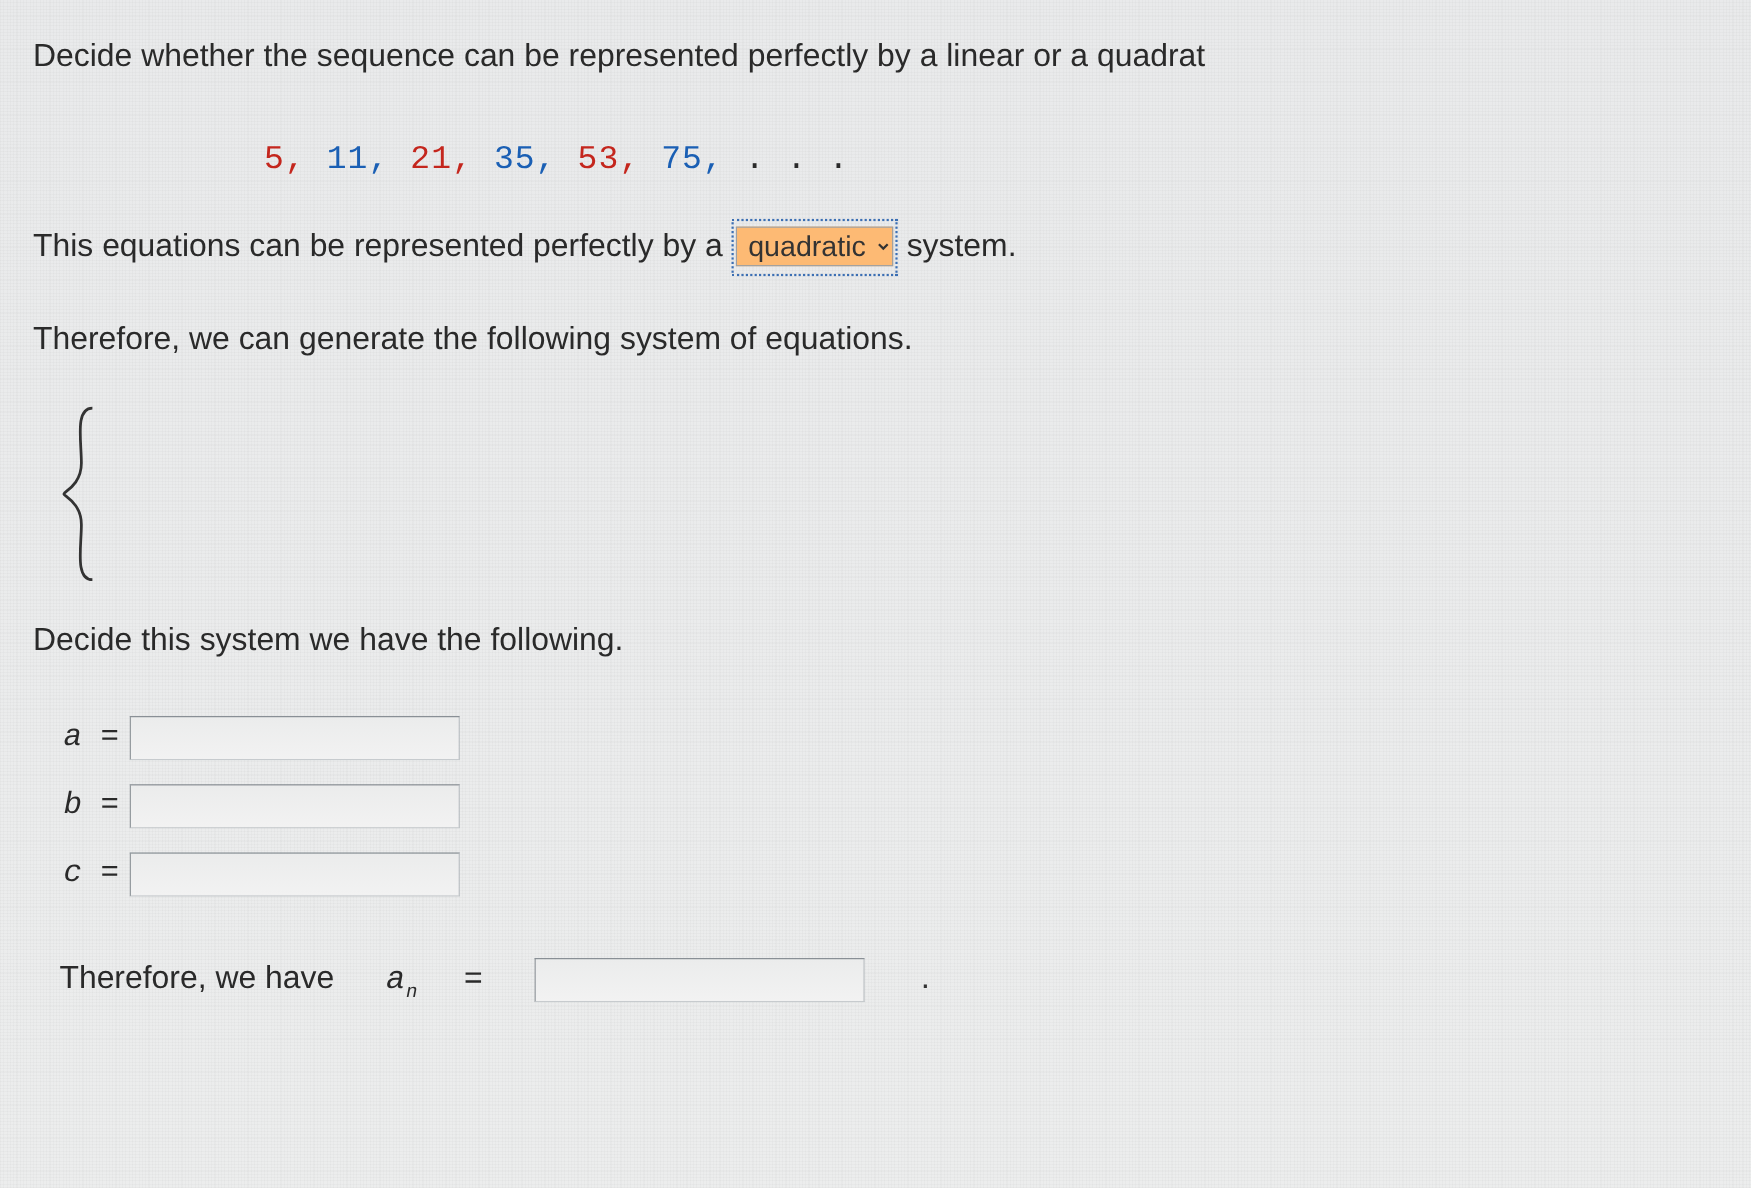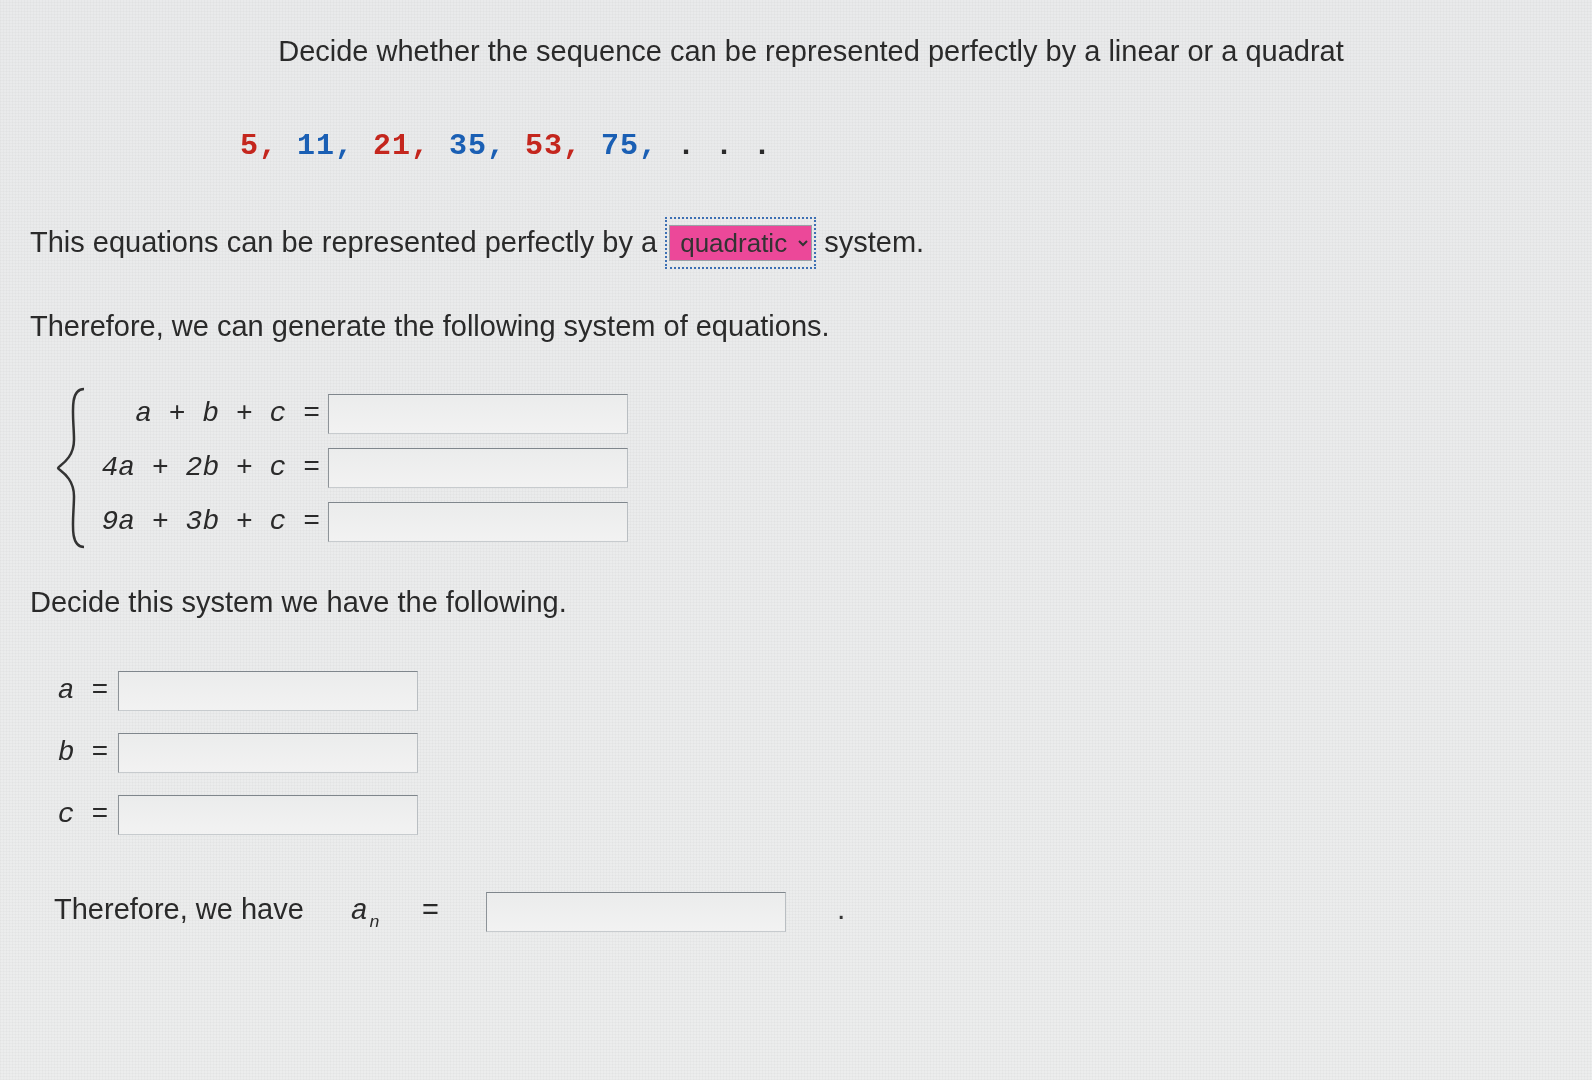--- a/index.html
+++ b/index.html
@@ -21,42 +21,40 @@
     box-sizing: border-box;
     line-height: 1.5;
   }
   .line {
     margin: 20px 0 36px 0;
     white-space: nowrap;
   }
   .prompt {
     margin-top: 0;
     margin-bottom: 50px;
-    text-align: center;
   }
   .sequence {
     margin-left: 210px;
     font-family: "Courier New", monospace;
     font-size: 30px;
     letter-spacing: 1px;
-    margin-bottom: 48px;
-    font-weight: bold;
+    margin-bottom: 30px;
   }
   .red  { color: #c4261d; }
   .blue { color: #1a5fb4; }
   .select-wrap {
     display: inline-block;
     border: 2px dotted #3c6fb3;
     padding: 2px 2px 3px 2px;
     vertical-align: baseline;
   }
   select.model-select {
     font-family: inherit;
     font-size: 26px;
-    background: #ec4899;
+    background: #fdba74;
     border: 1px solid #9aa0a6;
     padding: 1px 8px 1px 6px;
     outline: none;
     color: #333;
   }
   .system {
     display: flex;
     align-items: stretch;
     margin: 0 0 30px 24px;
   }
@@ -154,34 +152,20 @@
 </div>
 
 <div class="line">Therefore, we can generate the following system of equations.</div>
 
 <div class="system">
   <div class="brace">
     <svg viewBox="0 0 36 164" preserveAspectRatio="none">
       <path d="M30 4 C14 4 20 34 20 54 C20 74 4 80 4 82 C4 84 20 90 20 110 C20 130 14 160 30 160" fill="none" stroke="#333" stroke-width="2.5"></path>
     </svg>
   </div>
-  <div class="eq-rows">
-    <div class="eq-row">
-      <div class="eq-label"> a +  b + c =</div>
-      <input class="ans eq" value="" style="">
-    </div>
-    <div class="eq-row">
-      <div class="eq-label">4a + 2b + c =</div>
-      <input class="ans eq" value="" style="">
-    </div>
-    <div class="eq-row">
-      <div class="eq-label">9a + 3b + c =</div>
-      <input class="ans eq" value="" style="">
-    </div>
-  </div>
 </div>
 
 <div class="line">Decide this system we have the following.</div>
 
 <div class="abc-rows">
   <div class="abc-row">
     <div class="abc-label">a =</div>
     <input class="ans sol" value="" style="">
   </div>
   <div class="abc-row">

